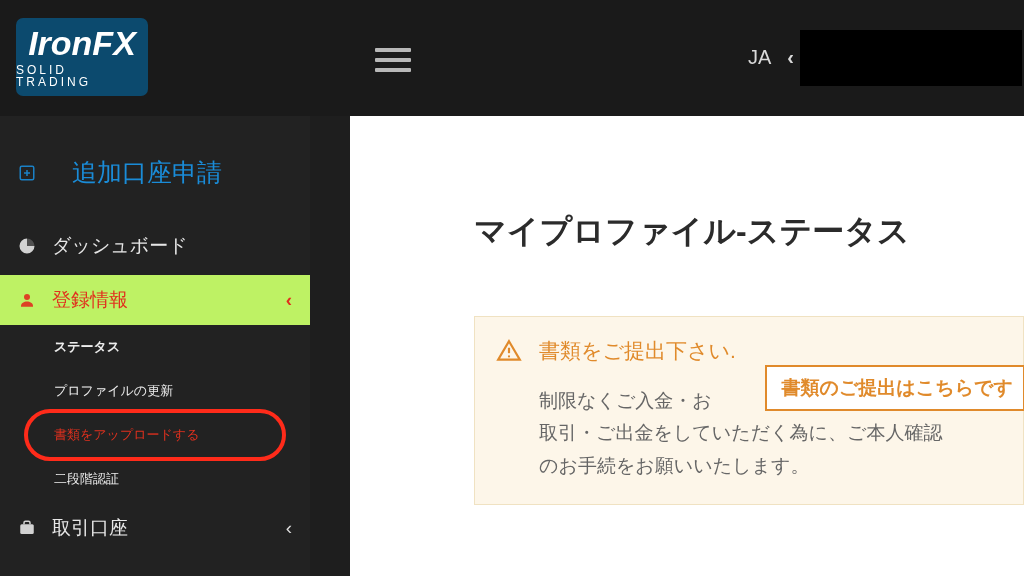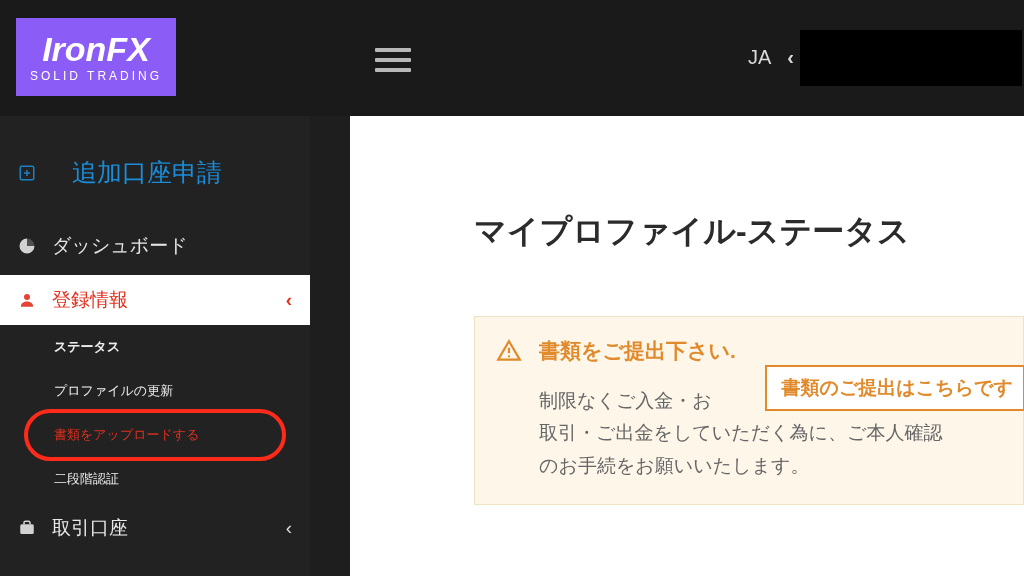--- a/index.html
+++ b/index.html
@@ -16,29 +16,30 @@
     top: 0; left: 0; right: 0;
     height: 116px;
     background: #1a1a1a;
     display: flex;
     align-items: center;
   }
   .logo {
     position: absolute;
     left: 16px;
     top: 18px;
-    width: 160px;
+    width: 132px;
     height: 78px;
-    background: #8b5cf6;
+    background: #0c4a6e;
     color: #fff;
     display: flex;
     flex-direction: column;
     justify-content: center;
     align-items: center;
     line-height: 1;
+    border-radius: 7px;
   }
   .logo .brand {
     font-size: 34px;
     font-weight: 700;
     font-style: italic;
     letter-spacing: 0;
   }
   .logo .tag {
     font-size: 12px;
     letter-spacing: 3px;
@@ -114,21 +115,21 @@
     padding-bottom: 22px;
     font-size: 25px;
     gap: 20px;
   }
   .side-item.dashboard {
     color: #e6e6e6;
     padding-top: 22px;
     padding-bottom: 16px;
   }
   .side-item.active {
-    background: #ffffff;
+    background: #bef264;
     color: #e1301e;
     text-align: center;
   }
   .side-item.active .chev-right {
     position: absolute;
     right: 18px;
     color: #e1301e;
     font-weight: 700;
   }
   .sub-item {
@@ -184,21 +185,21 @@
     border: 1px solid #f0e2c2;
     padding: 20px 22px 22px 20px;
     min-height: 170px;
   }
   .notice-head {
     display: flex;
     align-items: center;
     gap: 16px;
     color: #e08a2b;
     font-size: 21px;
-    font-weight: 700;
+    font-weight: 400;
     margin-bottom: 20px;
   }
   .warn-icon {
     width: 28px;
     height: 26px;
   }
   .notice-body {
     color: #666;
     font-size: 19px;
     line-height: 1.7;

